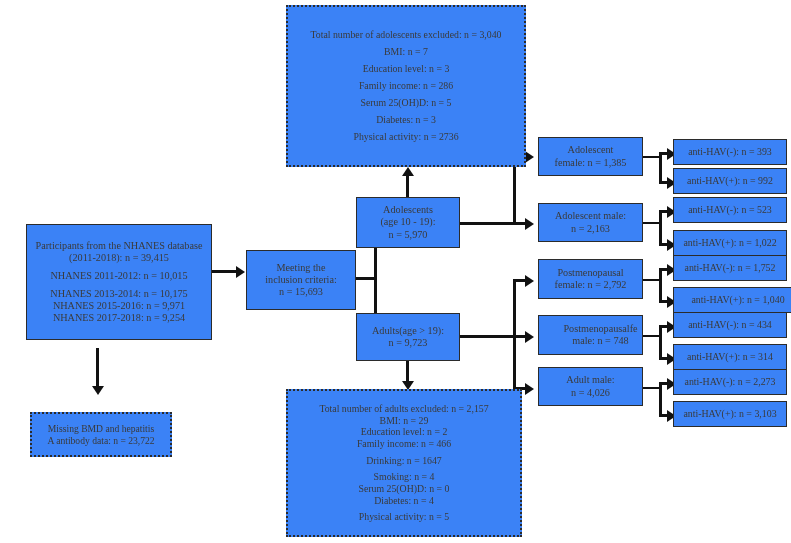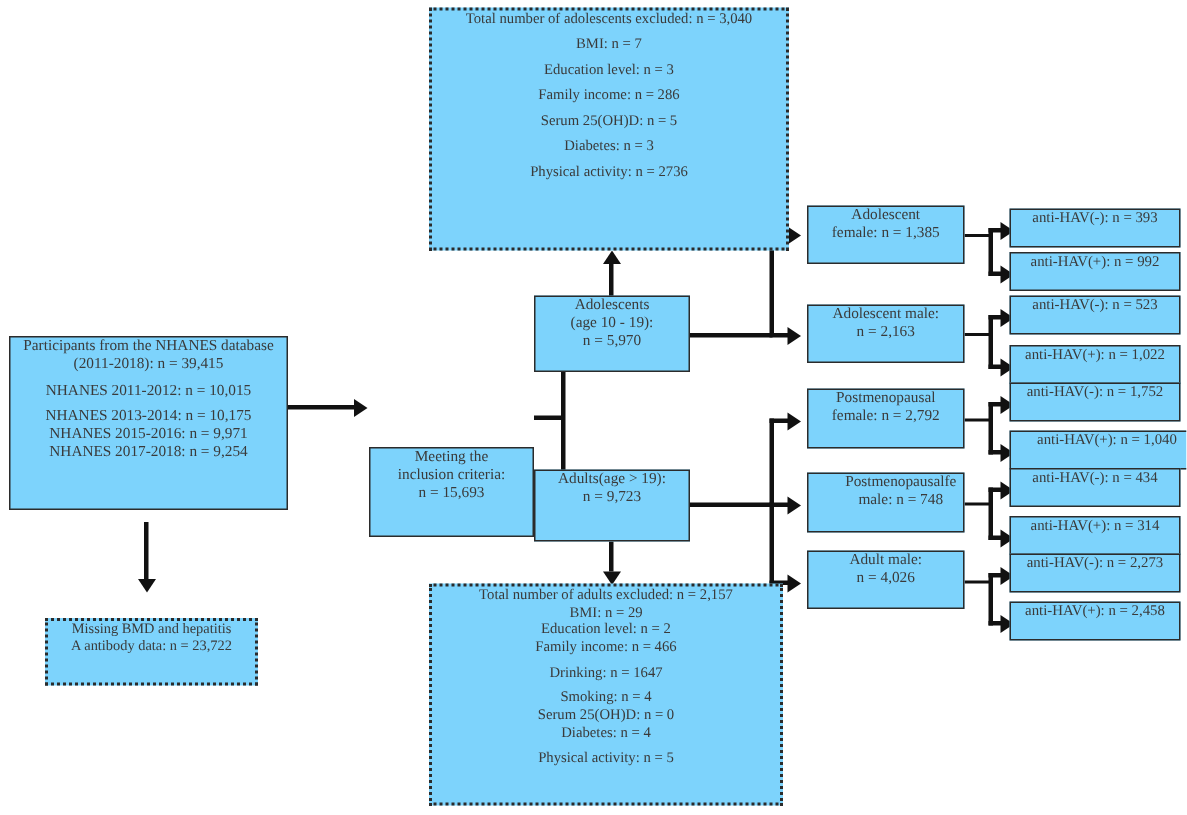--- a/index.html
+++ b/index.html
@@ -15,42 +15,43 @@
     position: relative;
     width: 791px;
     height: 543px;
     background: #ffffff;
     overflow: hidden;
   }
   .box {
     position: absolute;
     box-sizing: border-box;
     border: 1px solid #2b2b2b;
-    background: #7dd3fc;
+    background: #3b82f6;
     display: flex;
     flex-direction: column;
     align-items: center;
+    justify-content: center;
     text-align: center;
     line-height: 1.18;
     color: #3a3a3a;
     z-index: 5;
   }
   .box.dotted {
     border: 2px dotted #2b2b2b;
   }
   .box .ln {
     display: block;
     white-space: nowrap;
   }
   .box .gap {
     display: block;
     height: 0.55em;
   }
   
-  .fs-src   { font-size: 10.2px; }
+  .fs-src   { font-size: 10.2px; margin-left: 20px; }
   .fs-excl  { font-size: 9.8px; }
   .fs-mid   { font-size: 10.2px; }
   .fs-cat   { font-size: 10.2px; }
   .fs-hav   { font-size: 9.9px; }
   .fs-miss  { font-size: 9.6px; }
 
   
   .hline, .vline {
     position: absolute;
     background: #111111;
@@ -100,21 +101,21 @@
   <div class="arrow down" style="left:91.5px; top:386px;"></div>
 
   <div class="box dotted fs-miss" style="left:30px; top:412px; width:142px; height:45px;">
     <span class="ln">Missing BMD and hepatitis</span>
     <span class="ln">A antibody data: n = 23,722</span>
   </div>
 
   <div class="hline thick" style="left:192px; top:270px; width:46px;"></div>
   <div class="arrow right" style="left:236px; top:265.5px;"></div>
 
-  <div class="box fs-mid" style="left:246px; top:250px; width:110px; height:60px;margin-top:48px;">
+  <div class="box fs-mid" style="left:246px; top:250px; width:110px; height:60px;">
     <span class="ln">Meeting the</span>
     <span class="ln">inclusion criteria:</span>
     <span class="ln">n = 15,693</span>
   </div>
 
   <div class="hline thick" style="left:356px; top:277px; width:20px;"></div>
   <div class="vline vthick" style="left:374px; top:222px; height:118px;"></div>
 
   <div class="hline thick" style="left:374px; top:222px; width:12px;"></div>
   <div class="arrow right" style="left:384px; top:217.5px;"></div>
@@ -276,16 +277,16 @@
     <span class="ln">anti-HAV(-): n = 434</span>
   </div>
   <div class="box fs-hav" style="left:673px; top:344px; width:114px; height:26px;">
     <span class="ln">anti-HAV(+): n = 314</span>
   </div>
 
   <div class="box fs-hav" style="left:673px; top:369px; width:114px; height:26px;">
     <span class="ln">anti-HAV(-): n = 2,273</span>
   </div>
   <div class="box fs-hav" style="left:673px; top:401px; width:114px; height:26px;">
-    <span class="ln">anti-HAV(+): n = 2,458</span>
+    <span class="ln">anti-HAV(+): n = 3,103</span>
   </div>
 
 </div>
 
 </body></html>

